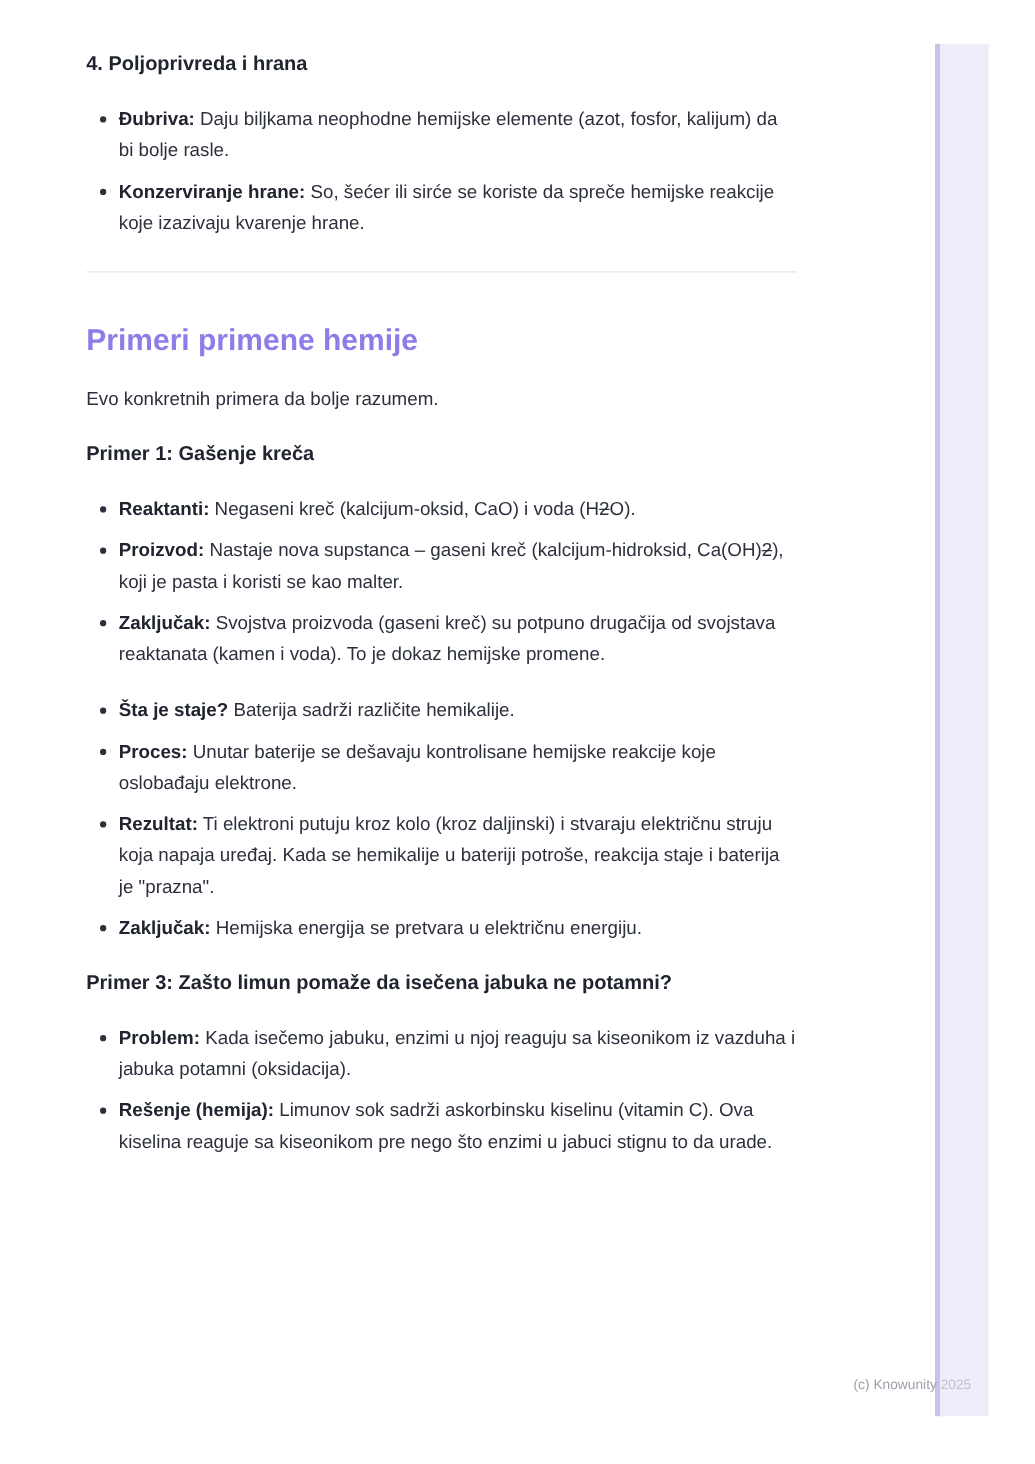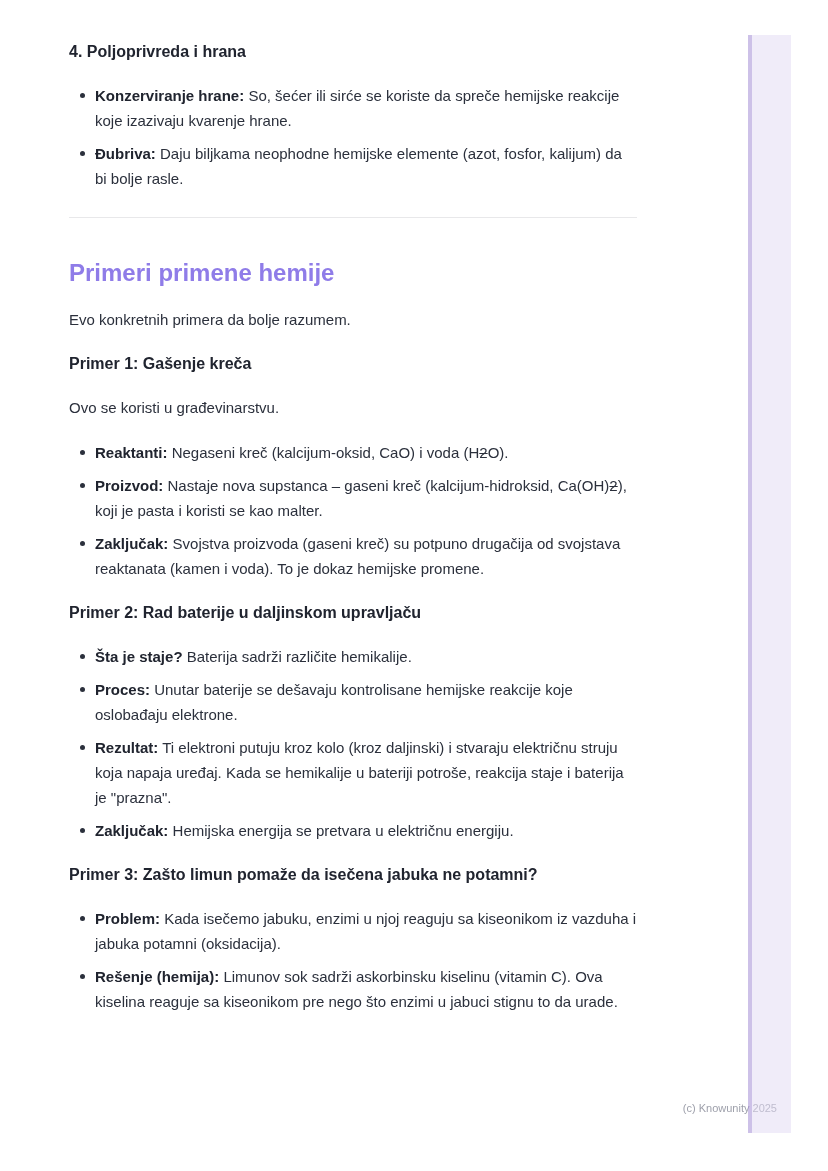--- a/index.html
+++ b/index.html
@@ -98,47 +98,45 @@
   }
 </style>
 </head>
 <body>
 
 <article class="content">
 
   <h3 class="first">4. Poljoprivreda i hrana</h3>
   <ul>
     <li>
-      <strong>Konzerviranje hrane:</strong><span> So, šećer ili sirće se koriste da spreče hemijske reakcije koje izazivaju kvarenje hrane.</span>
+      <strong>Đubriva:</strong><span> Daju biljkama neophodne hemijske elemente (azot, fosfor, kalijum) da bi bolje rasle.</span>
     </li>
     <li>
-      <strong>Đubriva:</strong><span> Daju biljkama neophodne hemijske elemente (azot, fosfor, kalijum) da bi bolje rasle.</span>
+      <strong>Konzerviranje hrane:</strong><span> So, šećer ili sirće se koriste da spreče hemijske reakcije koje izazivaju kvarenje hrane.</span>
     </li>
   </ul>
 
   <hr>
 
   <h2>Primeri primene hemije</h2>
   <p>Evo konkretnih primera da bolje razumem.</p>
 
   <h3>Primer 1: Gašenje kreča</h3>
-  <p>Ovo se koristi u građevinarstvu.</p>
   <ul>
     <li>
       <strong>Reaktanti:</strong><span> Negaseni kreč (kalcijum-oksid, CaO) i voda (H</span><span class="strike">2</span><span>O).</span>
     </li>
     <li>
       <strong>Proizvod:</strong><span> Nastaje nova supstanca – gaseni kreč (kalcijum-hidroksid, Ca(OH)</span><span class="strike">2</span><span>), koji je pasta i koristi se kao malter.</span>
     </li>
     <li>
       <strong>Zaključak:</strong><span> Svojstva proizvoda (gaseni kreč) su potpuno drugačija od svojstava reaktanata (kamen i voda). To je dokaz hemijske promene.</span>
     </li>
   </ul>
 
-  <h3>Primer 2: Rad baterije u daljinskom upravljaču</h3>
   <ul>
     <li>
       <strong>Šta je staje?</strong><span> Baterija sadrži različite hemikalije.</span>
     </li>
     <li>
       <strong>Proces:</strong><span> Unutar baterije se dešavaju kontrolisane hemijske reakcije koje oslobađaju elektrone.</span>
     </li>
     <li>
       <strong>Rezultat:</strong><span> Ti elektroni putuju kroz kolo (kroz daljinski) i stvaraju električnu struju koja napaja uređaj. Kada se hemikalije u bateriji potroše, reakcija staje i baterija je "prazna".</span>
     </li>

